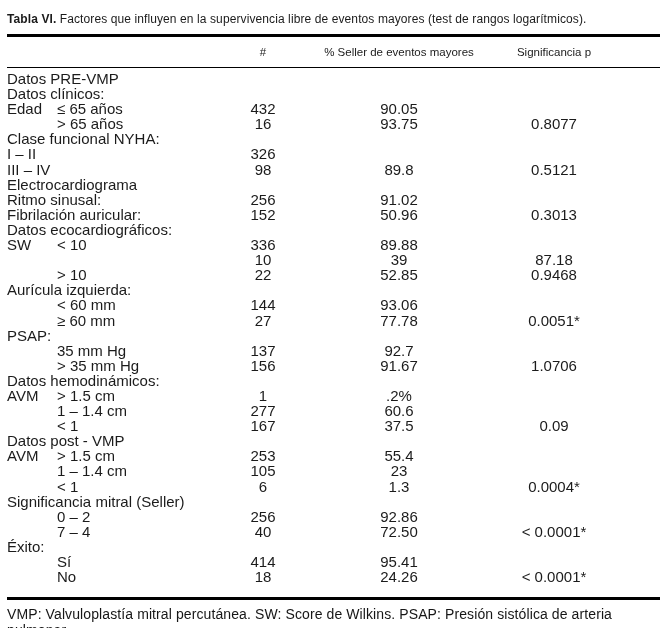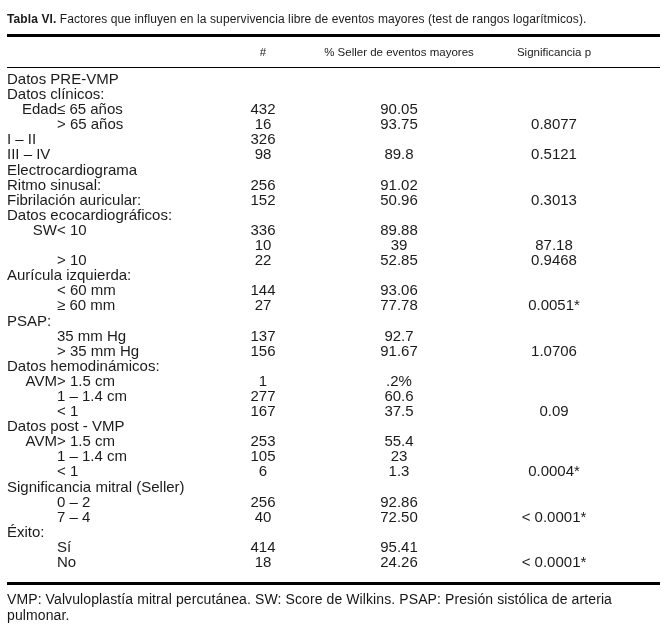--- a/index.html
+++ b/index.html
@@ -12,21 +12,21 @@
   .title .b{font-weight:bold;}
   .rule{background:#000;margin-right:1px;}
   .rule.thick{height:3px;}
   .rule.top{margin-top:7px;}
   .rule.thin{height:1px;}
   .grid{display:grid;grid-template-columns:225px 62px 210px 100px;}
   .hdr{height:30px;align-items:center;font-size:11.5px;}
   .c-n,.c-pct,.c-p{text-align:center;}
   #tbody{padding-top:3px;}
   .row{line-height:15.1px;font-size:15px;white-space:nowrap;}
-  .prefix{display:inline-block;min-width:50px;text-align:right;}
+  .prefix{display:inline-block;min-width:50px;}
   .rule.bottom{margin-top:13px;}
   .footnote{font-size:14px;margin-top:6px;letter-spacing:0.1px;color:#161616;}
 </style>
 </head>
 <body>
 
 <div class="page">
 
   <div class="title">
     <span class="b">Tabla VI.</span>
@@ -63,20 +63,26 @@
         <div class="c-pct">90.05</div>
         <div class="c-p"></div>
       </div>
       <div class="grid row">
         <div class="c-label"><span class="prefix"></span><span>&gt; 65 años</span></div>
         <div class="c-n">16</div>
         <div class="c-pct">93.75</div>
         <div class="c-p">0.8077</div>
       </div>
       <div class="grid row">
+        <div class="c-label">Clase funcional NYHA:</div>
+        <div class="c-n"></div>
+        <div class="c-pct"></div>
+        <div class="c-p"></div>
+      </div>
+      <div class="grid row">
         <div class="c-label">I – II</div>
         <div class="c-n">326</div>
         <div class="c-p"></div>
       </div>
       <div class="grid row">
         <div class="c-label">III – IV</div>
         <div class="c-n">98</div>
         <div class="c-pct">89.8</div>
         <div class="c-p">0.5121</div>
       </div>

